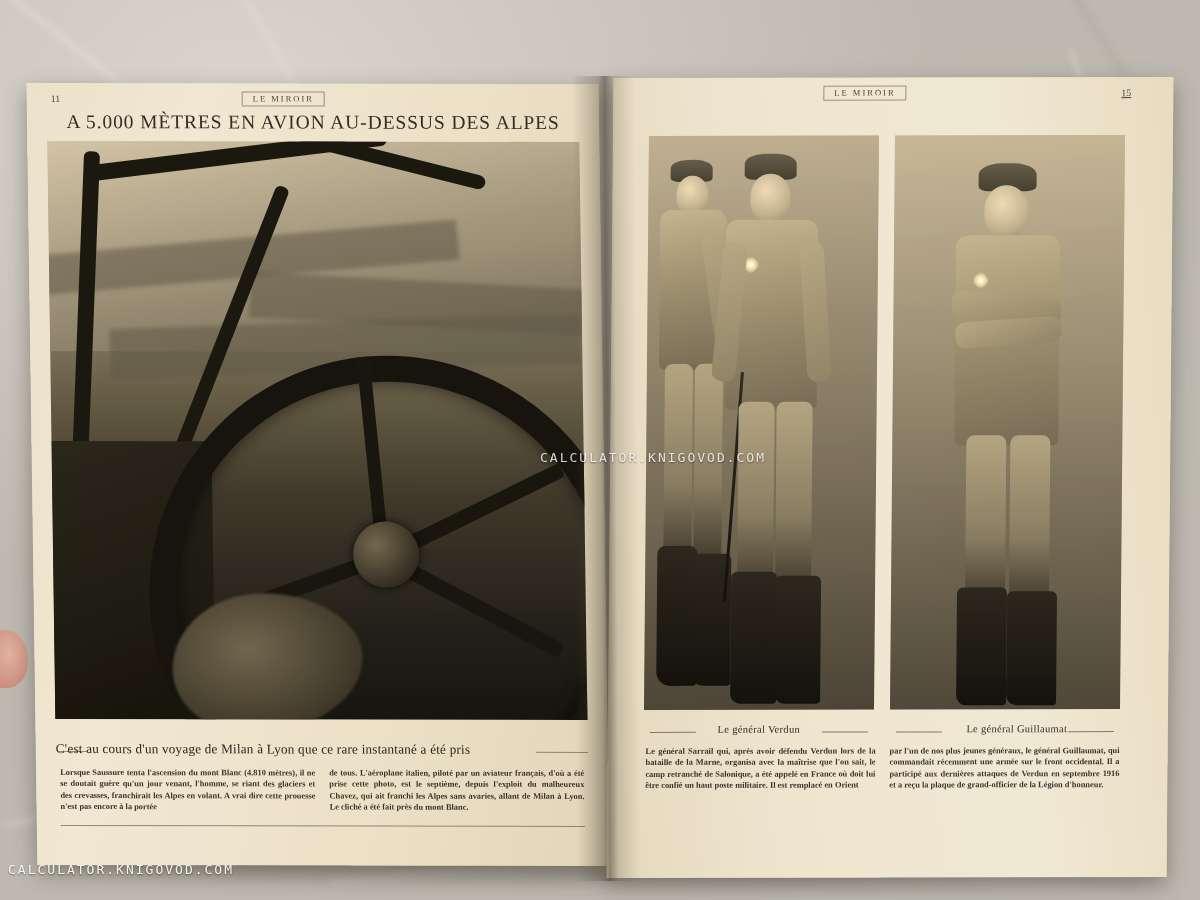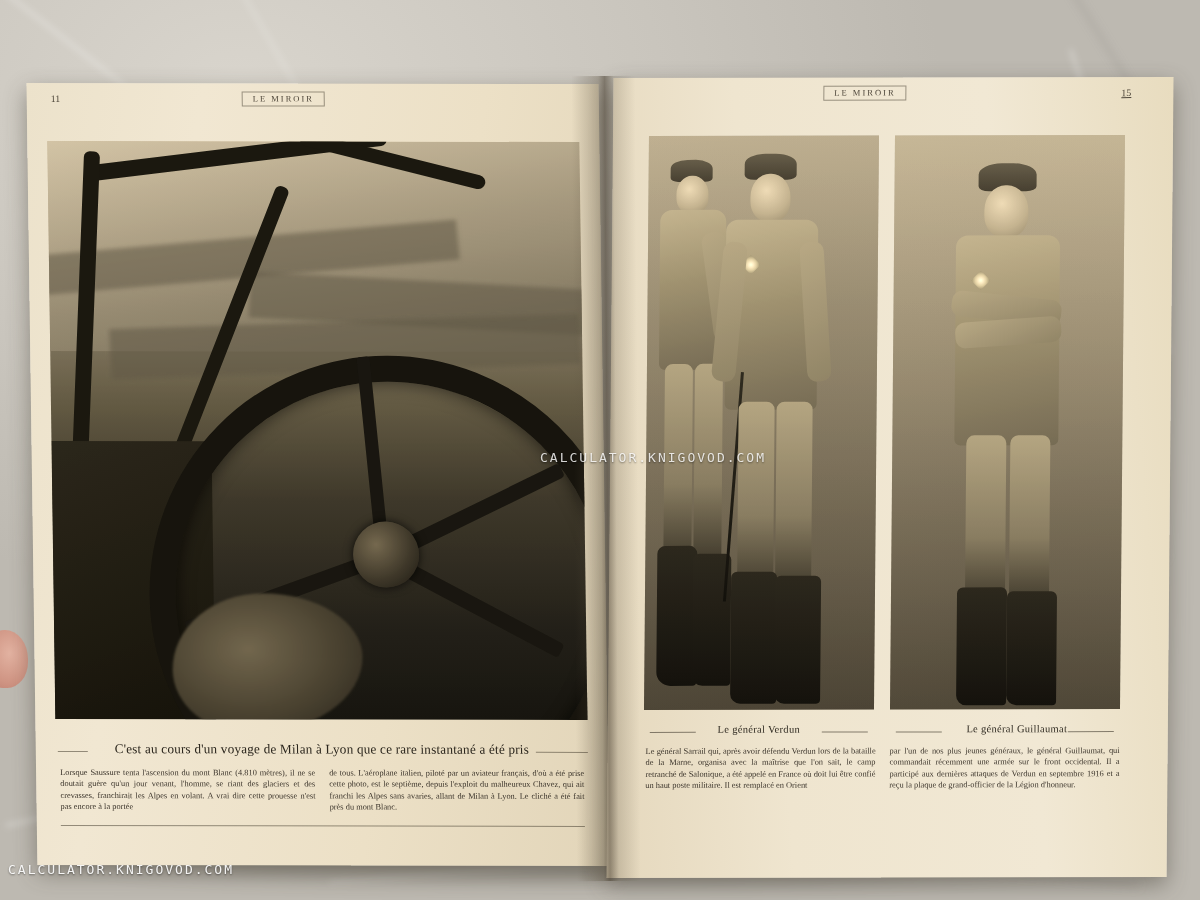--- a/index.html
+++ b/index.html
@@ -286,40 +286,39 @@
   .wall-bg {
     position: absolute;
     inset: 0;
     background:
       linear-gradient(180deg, rgba(210,200,175,0.35) 0%, rgba(160,150,125,0.25) 45%, rgba(60,54,42,0.35) 100%);
   }
 
   
   .lede {
     position: absolute;
-    text-align: center;
     font-size: 13.2px;
     color: #2b261d;
     letter-spacing: 0.2px;
   }
   .rule-thin {
     position: absolute;
     height: 1px;
     background: rgba(70,62,48,0.55);
   }
   .cols {
     position: absolute;
     display: flex;
     gap: 14px;
     font-size: 8.4px;
     line-height: 1.35;
     color: #3a332a;
     text-align: justify;
   }
-  .col { flex: 1; }
+  .col { flex: 1; font-weight: bold; }
   .col p { margin: 0; }
 
   
   .watermark {
     position: absolute;
     color: rgba(255,255,255,0.82);
     font-family: "DejaVu Sans Mono", monospace;
     letter-spacing: 2px;
     text-shadow: 0 1px 2px rgba(0,0,0,0.45);
     pointer-events: none;
@@ -355,20 +354,21 @@
   <div class="shadow-under" style="left:60px;top:820px;width:1060px;height:60px;"></div>
 
   <div id="magazine">
 
     <div class="page" id="page-left">
       <div class="grain"></div>
 
       <div class="folio" style="left:24px;top:10px;">11</div>
       <div class="magazine-name" style="left:215px;top:8px;">LE MIROIR</div>
 
+      <div class="headline" style="top:28px;">A 5.000 MÈTRES EN AVION AU-DESSUS DES ALPES</div>
 
       <div class="photo" id="photo-cockpit">
         <div class="mountains"></div>
         <div class="ridge" style="left:-10px;top:96px;width:420px;height:40px;transform:rotate(-5deg);"></div>
         <div class="ridge" style="left:200px;top:140px;width:380px;height:46px;transform:rotate(3deg);"></div>
         <div class="ridge" style="left:60px;top:180px;width:470px;height:50px;transform:rotate(-2deg);"></div>
 
         <div class="wsframe" style="left:40px;top:6px;width:300px;height:16px;transform:rotate(-7deg);"></div>
         <div class="wsframe" style="left:28px;top:10px;width:16px;height:330px;transform:rotate(3deg);"></div>
         <div class="wsframe" style="left:150px;top:30px;width:14px;height:420px;transform:rotate(22deg);"></div>

